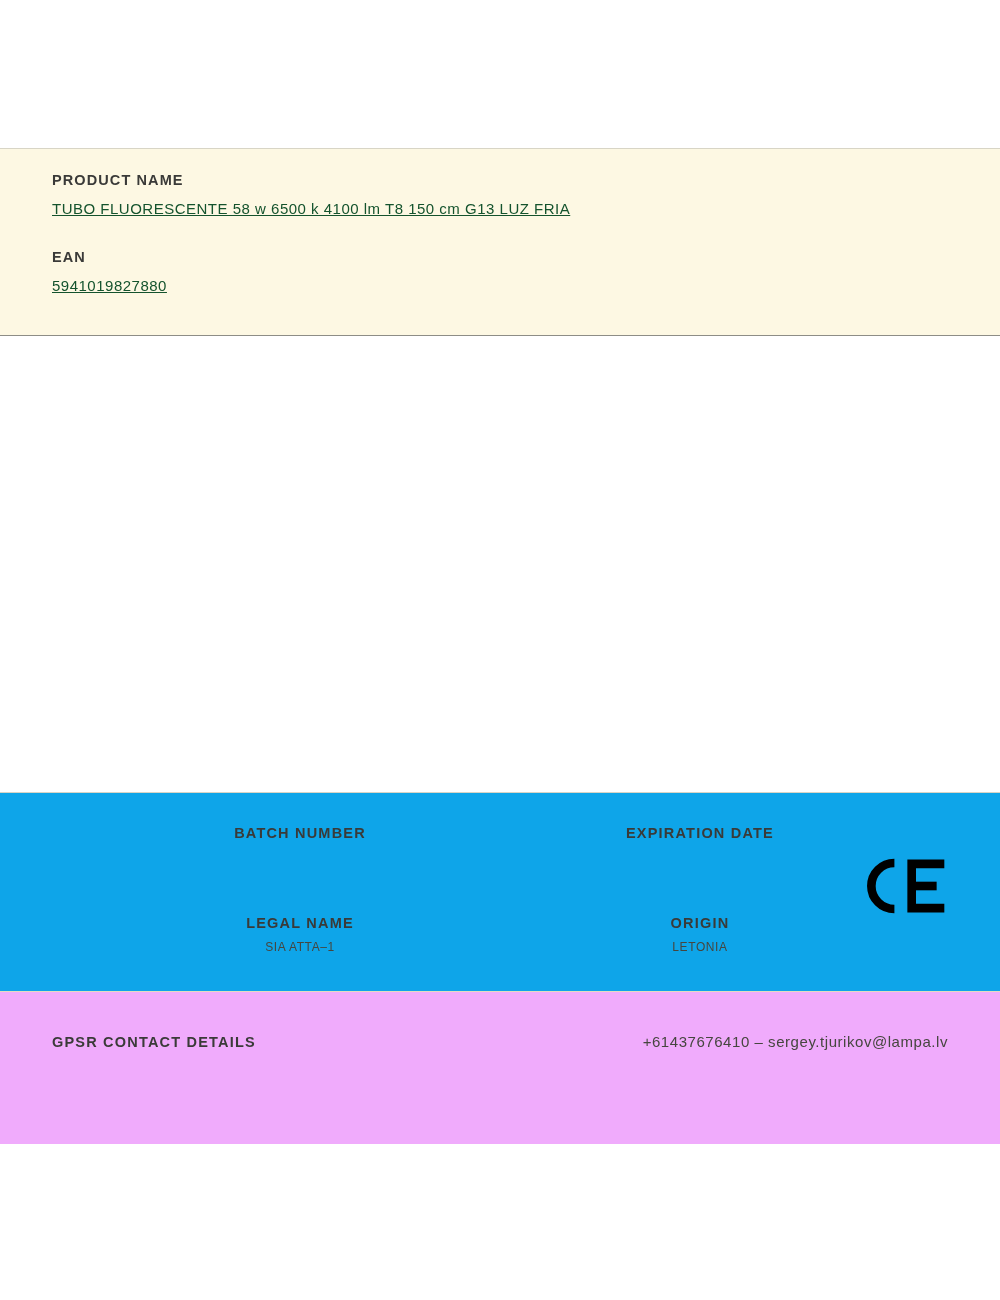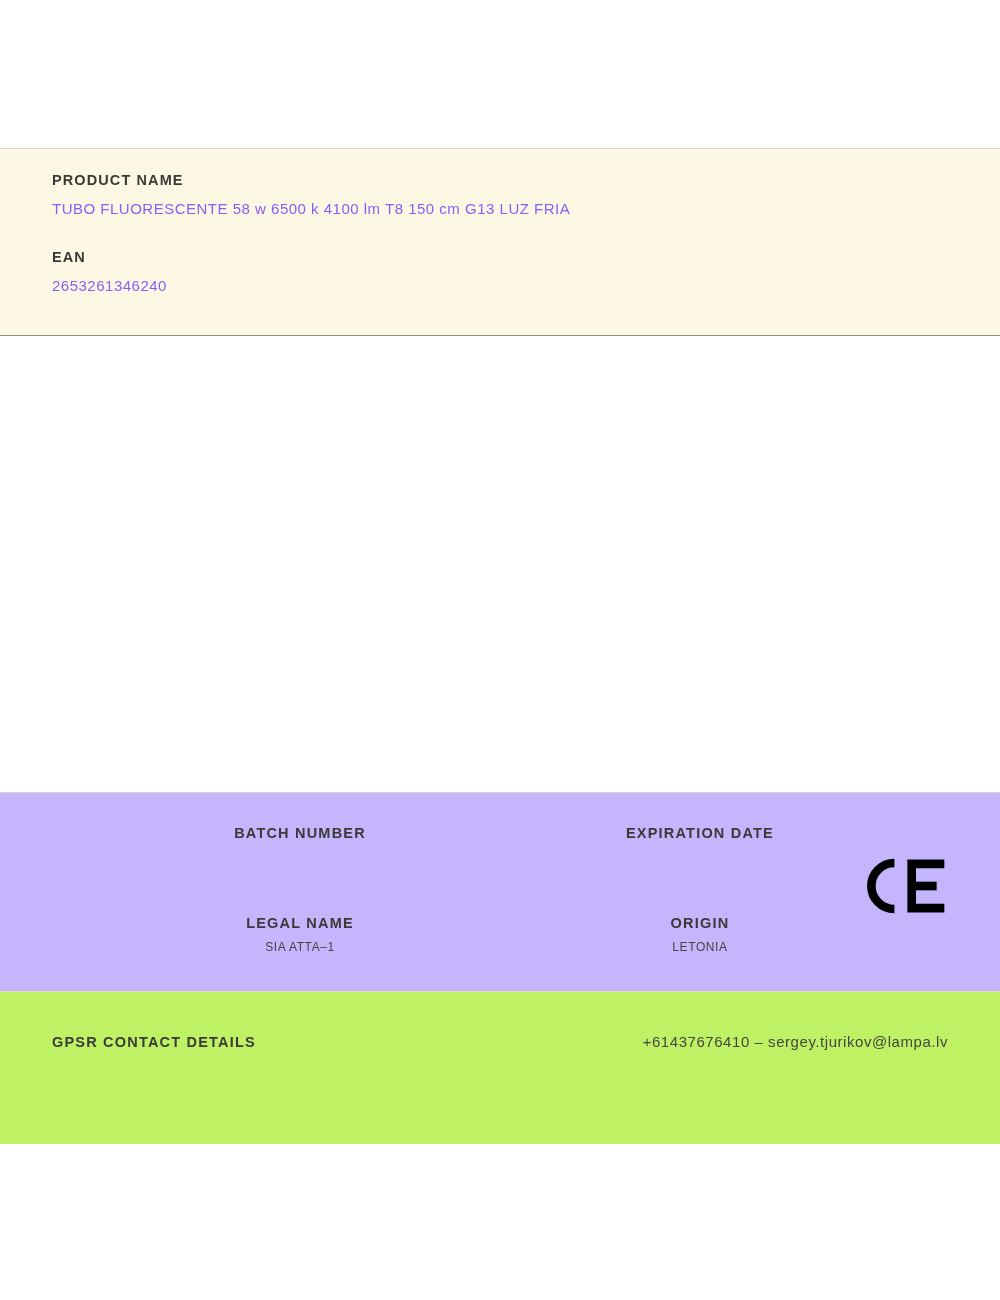--- a/index.html
+++ b/index.html
@@ -42,22 +42,23 @@
   .field-label {
     font-size: 14.5px;
     font-weight: bold;
     letter-spacing: 1.1px;
     color: #3a3a38;
     margin: 0 0 12px 0;
   }
   .field-value {
     font-size: 15px;
     letter-spacing: 0.5px;
-    color: #8b5cf6;
+    color: #14532d;
     margin: 0;
+    text-decoration: underline;
   }
   .gap-block {
     height: 32px;
   }
 
   
   .mid-white {
     position: absolute;
     top: 336px;
     left: 0;
@@ -66,21 +67,21 @@
     background: #ffffff;
   }
 
   
   .mid-block {
     position: absolute;
     top: 792px;
     left: 0;
     width: 1000px;
     height: 200px;
-    background: #c4b5fd;
+    background: #0ea5e9;
     border-top: 1px solid #d8d5c6;
     border-bottom: 1px solid #e2dcc2;
     box-sizing: border-box;
   }
   .mid-grid {
     position: relative;
     width: 100%;
     height: 100%;
   }
   .col-a {
@@ -122,21 +123,21 @@
     height: 62px;
   }
 
   
   .bottom-block {
     position: absolute;
     top: 992px;
     left: 0;
     width: 1000px;
     height: 152px;
-    background: #bef264;
+    background: #f0abfc;
     box-sizing: border-box;
   }
   .gpsr-label {
     position: absolute;
     left: 52px;
     top: 42px;
     font-size: 14.5px;
     font-weight: bold;
     letter-spacing: 1.2px;
     color: #3a3a38;
@@ -157,21 +158,21 @@
 <body>
 
 <div class="page">
 
   <section class="top-block">
     <div class="top-inner">
       <p class="field-label">PRODUCT NAME</p>
       <p class="field-value">TUBO FLUORESCENTE 58 w 6500 k 4100 lm T8 150 cm G13 LUZ FRIA</p>
       <div class="gap-block"></div>
       <p class="field-label">EAN</p>
-      <p class="field-value">2653261346240</p>
+      <p class="field-value">5941019827880</p>
     </div>
   </section>
 
   <section class="mid-white"></section>
 
   <section class="mid-block">
     <div class="mid-grid">
       <div class="col-a row1">
         <p class="mid-label">BATCH NUMBER</p>
         <p class="mid-value"></p>

